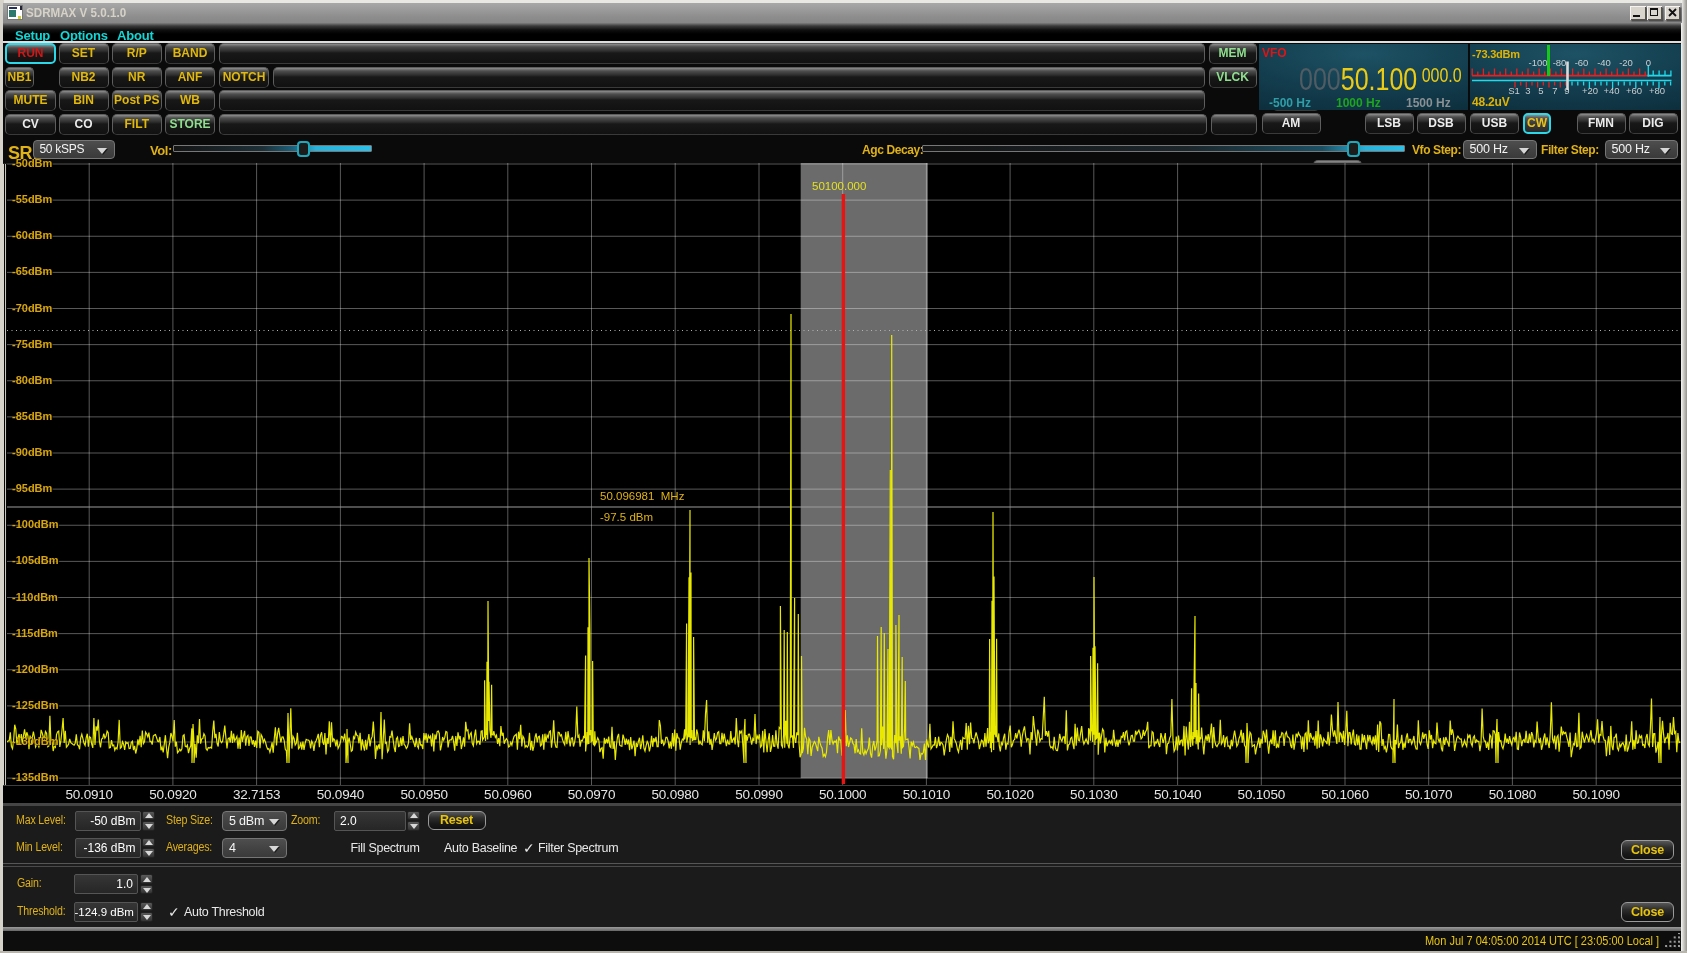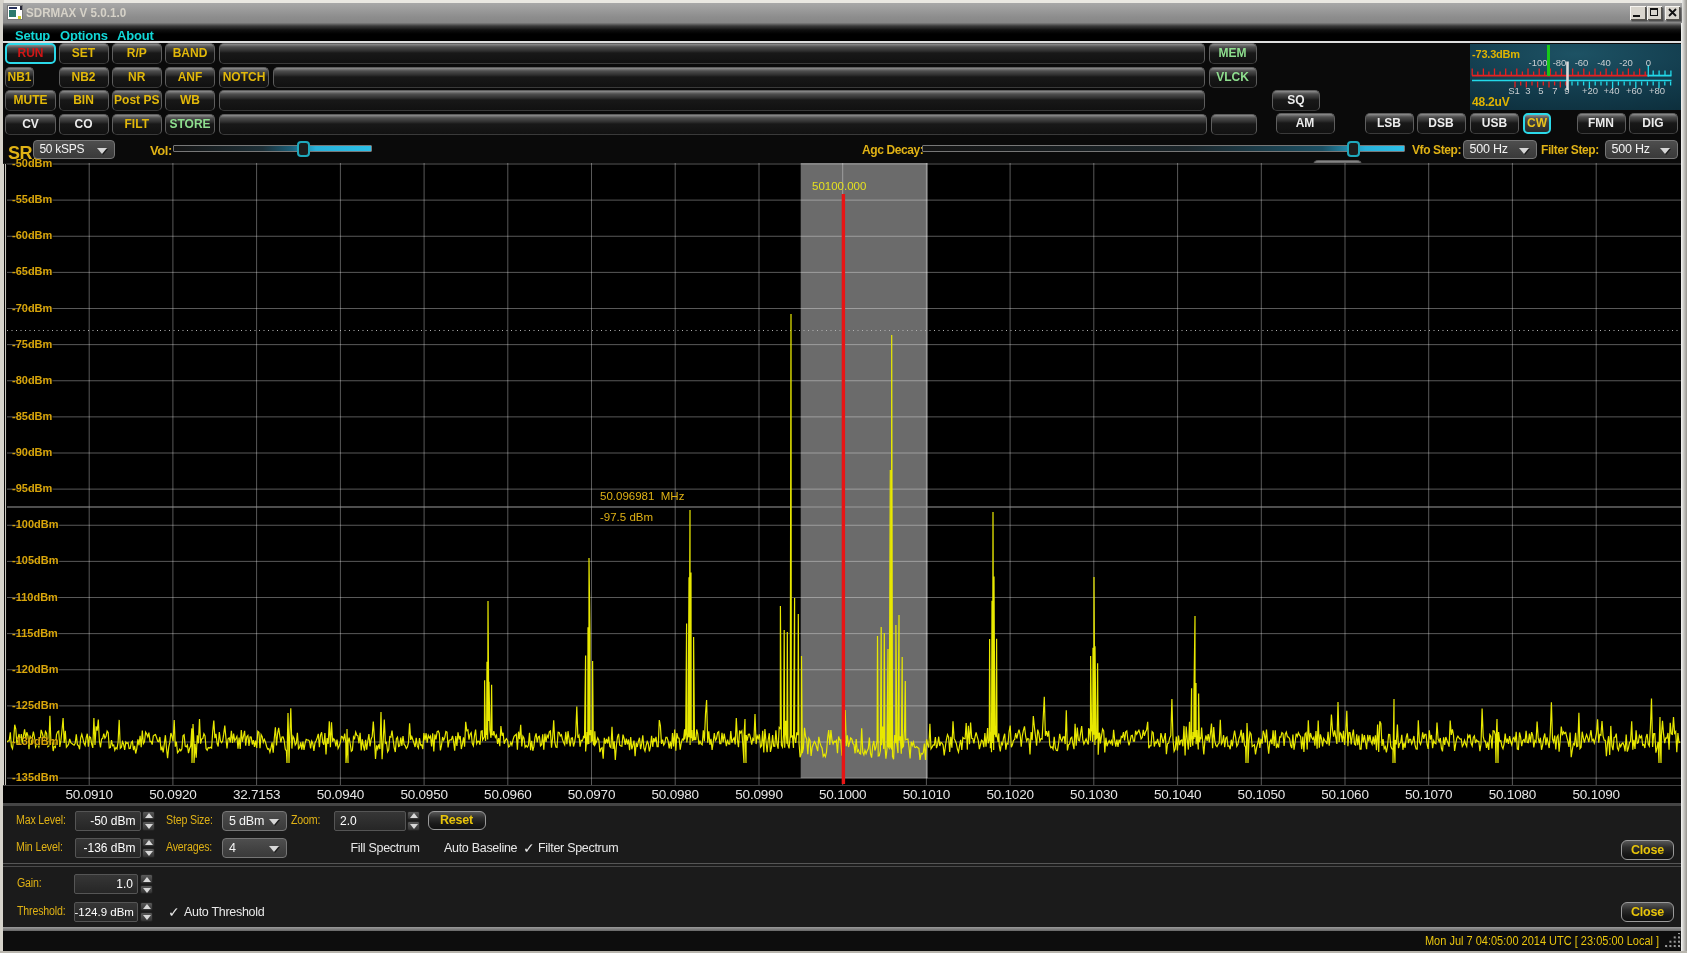--- a/index.html
+++ b/index.html
@@ -76,28 +76,35 @@
     <div class="b" style="left:219px;top:90.4px;width:985.5px;"></div>
     <div class="b" style="left:5px;top:114.0px;width:51px;color:#ececec;">CV</div>
     <div class="b" style="left:58.5px;top:114.0px;width:50px;color:#ececec;">CO</div>
     <div class="b" style="left:112px;top:114.0px;width:49.5px;">FILT</div>
     <div class="b" style="left:165px;top:114.0px;width:50px;color:#8ede8e;">STORE</div>
     <div class="b" style="left:219px;top:114.0px;width:987.5px;"></div>
     <div class="b" style="left:1211px;top:114.0px;width:45.5px;"></div>
     <div class="b" style="left:1208.5px;top:43.2px;width:48px;color:#8ede8e;">MEM</div>
     <div class="b" style="left:1208.5px;top:66.8px;width:48px;color:#8ede8e;">VLCK</div>
     <div class="b" style="left:1272px;top:90.4px;width:48px;color:#ececec;">SQ</div>
-    <div class="b" style="left:1261.5px;top:112.5px;width:59px;color:#ececec;margin-left:14px;">AM</div>
+    <div class="b" style="left:1261.5px;top:112.5px;width:59px;color:#ececec;">AM</div>
     <div class="b" style="left:1312.5px;top:112.5px;width:49px;color:#ececec;margin-top:47px;">SAM</div>
     <div class="b" style="left:1364.5px;top:112.5px;width:49px;color:#ececec;">LSB</div>
     <div class="b" style="left:1416.5px;top:112.5px;width:49px;color:#ececec;">DSB</div>
     <div class="b" style="left:1470px;top:112.5px;width:49px;color:#ececec;">USB</div>
     <div class="b sel" style="left:1523px;top:112.5px;width:28px;color:#e8c21c;background:linear-gradient(180deg,#8f8f8f 0,#565656 3px,#3c3c3c 8px,#2a2a2a);">CW</div>
     <div class="b" style="left:1576.5px;top:112.5px;width:49px;color:#ececec;">FMN</div>
     <div class="b" style="left:1628.5px;top:112.5px;width:49px;color:#ececec;">DIG</div>
+    <div class="abs" style="left:1259px;top:44px;width:209px;height:66px;background:radial-gradient(130% 120% at 50% 15%,#1d5264 0%,#133d4e 45%,#0a2733 100%)">
+      <div class="abs" style="left:3px;top:2px;font-weight:bold;font-size:12px;color:#e01414">VFO</div>
+      <div class="abs" style="left:40px;top:18px;white-space:nowrap;transform:scaleX(.82);transform-origin:0 0;"><span style="font-size:30.5px;color:#4f5c63">000</span><span style="font-size:30.5px;color:#eccb14">50.100</span><span style="font-size:19.5px;color:#eccb14;position:relative;top:-8px"> 000.0</span></div>
+      <div class="abs" style="left:10px;top:52px;font-weight:bold;font-size:12px;color:#2f9ea8">-500 Hz</div>
+      <div class="abs" style="left:77px;top:52px;font-weight:bold;font-size:12px;color:#1ea51e">1000 Hz</div>
+      <div class="abs" style="left:147px;top:52px;font-weight:bold;font-size:12px;color:#8a9094">1500 Hz</div>
+    </div>
     <div class="abs" style="left:1470px;top:44px;width:211px;height:66px;background:radial-gradient(130% 120% at 50% 15%,#1d5264 0%,#133d4e 45%,#0a2733 100%)">
       <svg width="211" height="66" style="position:absolute;left:0;top:0">
 <path d="M2.2 24.6V31.6 M7.8 27.6V31.6 M13.4 24.6V31.6 M18.9 27.6V31.6 M24.5 24.6V31.6 M30.1 27.6V31.6 M35.7 24.6V31.6 M41.3 27.6V31.6 M46.8 24.6V31.6 M52.4 27.6V31.6 M58.0 24.6V31.6 M63.6 27.6V31.6 M69.2 24.6V31.6 M74.7 27.6V31.6 M80.3 24.6V31.6 M85.9 27.6V31.6 M91.5 24.6V31.6 M97.1 27.6V31.6 M102.6 24.6V31.6 M108.2 27.6V31.6 M113.8 24.6V31.6 M119.4 27.6V31.6 M125.0 24.6V31.6 M130.5 27.6V31.6 M136.1 24.6V31.6 M141.7 27.6V31.6 M147.3 24.6V31.6 M152.9 27.6V31.6 M158.4 24.6V31.6 M164.0 27.6V31.6 M169.6 24.6V31.6 M175.2 27.6V31.6" stroke="#e82020" stroke-width="1.3" fill="none"></path>
 <path d="M2 31.6H177.5" stroke="#e82020" stroke-width="1.8" fill="none"></path>
 <path d="M177.5 31.6H201.5" stroke="#22d9e9" stroke-width="1.8" fill="none"></path>
 <path d="M183.2 26.6V31.6 M189.1 26.6V31.6 M195.0 26.6V31.6 M200.9 26.6V31.6 M178.3 21V32.6" stroke="#22d9e9" stroke-width="1.3" fill="none"></path>
 <path d="M2 36.6H201.5" stroke="#22d9e9" stroke-width="1.5" fill="none"></path>
 <path d="M45.0 37.4V43.4 M50.7 37.4V41.4 M56.3 37.4V43.4 M62.0 37.4V41.4 M67.6 37.4V43.4 M73.3 37.4V41.4 M79.0 37.4V43.4 M84.6 37.4V41.4 M90.3 37.4V43.4 M95.9 37.4V41.4" stroke="#e82020" stroke-width="1.3" fill="none"></path>
 <path d="M102.0 37.4V41.4 M107.8 37.4V41.4 M113.6 37.4V41.4 M119.4 37.4V44.4 M125.2 37.4V41.4 M131.0 37.4V41.4 M136.8 37.4V41.4 M142.6 37.4V44.4 M148.4 37.4V41.4 M154.2 37.4V41.4 M160.0 37.4V41.4 M165.8 37.4V44.4 M171.6 37.4V41.4 M177.4 37.4V41.4 M183.2 37.4V41.4 M189.0 37.4V44.4 M194.8 37.4V41.4 M200.6 37.4V41.4" stroke="#22d9e9" stroke-width="1.3" fill="none"></path>
 <g fill="#c9ced1" font-size="9.5px" text-anchor="middle" font-family="Liberation Sans">

